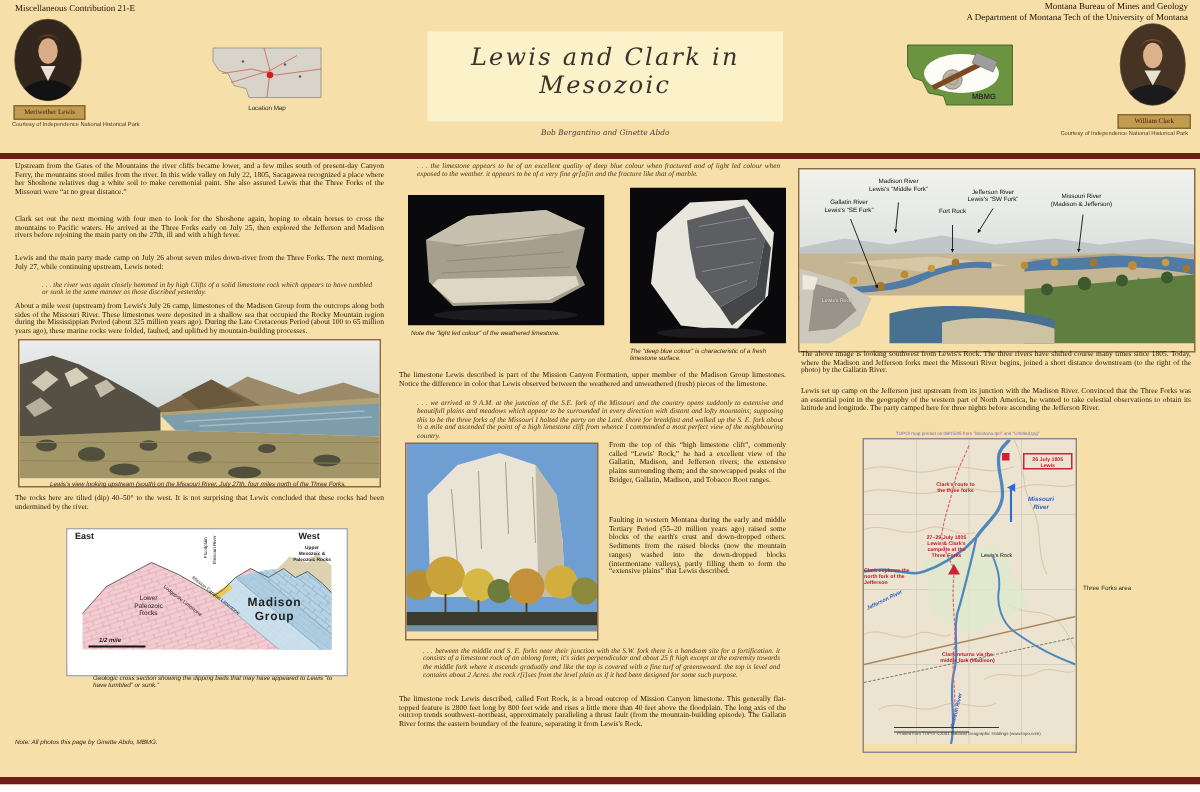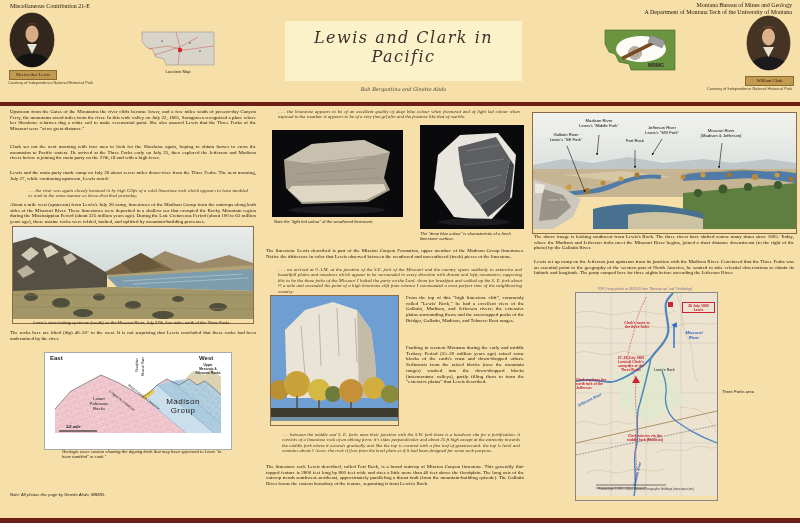--- a/index.html
+++ b/index.html
@@ -63,21 +63,21 @@
       <path d="M8,22 L28,19 L44,23 L74,19 M36,5 L40,20 L38,38 M14,28 L40,20 L58,10" stroke="#c23a3a" stroke-width="0.4" fill="none"></path>
       <circle cx="22" cy="14" r="0.8" fill="#555"></circle>
         <circle cx="50" cy="16" r="0.8" fill="#555"></circle>
         <circle cx="60" cy="24" r="0.8" fill="#555"></circle>
       <circle cx="40" cy="23" r="2.2" fill="#d41f1f"></circle>
     </svg>
   </div>
   <div class="abs caption" style="left:140px;top:70px;width:76px;text-align:center;font-style:normal;">Location Map</div>
 
   <div class="abs title-panel" style="left:285px;top:21px;width:237px;height:60px;">
-    <div class="t1" style="margin-top:7px;">Lewis and Clark in Pacific</div>
+    <div class="t1" style="margin-top:7px;">Lewis and Clark in Mesozoic</div>
   </div>
   <div class="abs byline" style="left:285px;top:86px;width:237px;">Bob Bergantino and Ginette Abdo</div>
 
   <div class="abs" style="left:601px;top:24px;">
     <svg width="78" height="52" viewBox="0 0 78 52">
       <polygon points="4,6 74,6 74,46 30,46 28,40 18,38 14,30 8,28 4,20" fill="#6a9440" stroke="#3f6426" stroke-width="0.6"></polygon>
       <ellipse cx="40" cy="25" rx="25" ry="13" fill="#fdfcf6"></ellipse>
       <circle cx="34" cy="29" r="6.5" fill="#b9b4a4" stroke="#7c7668" stroke-width="0.5"></circle>
       <circle cx="34" cy="29" r="3.5" fill="none" stroke="#8c8678" stroke-width="0.5"></circle>
       <polygon points="20,33 56,15 58,18 22,36" fill="#7a4a20"></polygon>
@@ -178,21 +178,21 @@
 
   <div class="abs xslab" style="left:50px;top:357px;font-size:6px;font-weight:bold;">East</div>
   <div class="abs xslab" style="left:199px;top:357px;font-size:6px;font-weight:bold;">West</div>
   <div class="abs xslab vtext" style="left:136px;top:354px;height:22px;font-size:3px;">Floodplain</div>
   <div class="abs xslab vtext" style="left:142px;top:352px;height:28px;font-size:3px;">Missouri River</div>
   <div class="abs xslab" style="left:110px;top:390px;transform:rotate(38deg);transform-origin:0 0;font-size:3.3px;">Lodgepole Limestone</div>
   <div class="abs xslab" style="left:129px;top:384px;transform:rotate(38deg);transform-origin:0 0;font-size:3.3px;">Mission Canyon Limestone</div>
   <div class="abs xslab pre" style="left:78px;top:396px;width:42px;font-size:4.4px;line-height:5px;">Lower
 Paleozoic
 Rocks</div>
-  <div class="abs xslab pre" style="left:152px;top:398px;width:62px;font-size:8px;line-height:8.5px;font-weight:normal;letter-spacing:0.5px;">Madison
+  <div class="abs xslab pre" style="left:152px;top:398px;width:62px;font-size:8px;line-height:8.5px;font-weight:bold;letter-spacing:0.5px;">Madison
 Group</div>
   <div class="abs xslab pre" style="left:188px;top:364px;width:40px;font-size:3.2px;font-weight:bold;">Upper
 Mesozoic &amp;
 Paleozoic Rocks</div>
   <div class="abs xslab" style="left:66px;top:425px;font-size:4px;font-weight:bold;font-style:italic;">1/2 mile</div>
   <div class="abs caption" style="left:62px;top:450px;width:162px;">Geologic cross section showing the dipping beds that may have appeared to Lewis “to have tumbled” or sunk.”</div>
   <div class="abs caption" style="left:10px;top:493px;width:200px;">Note: All photos this page by Ginette Abdo, MBMG.</div>
 
   <div class="abs quote jt" style="left:278px;top:109px;width:242px;">. . . the limestone appears to be of an excellent quality of deep blue colour when fractured and of light led colour when exposed to the weather.  it appears to be of a very fine gr[a]in and the fracture like that of marble.</div>
 

